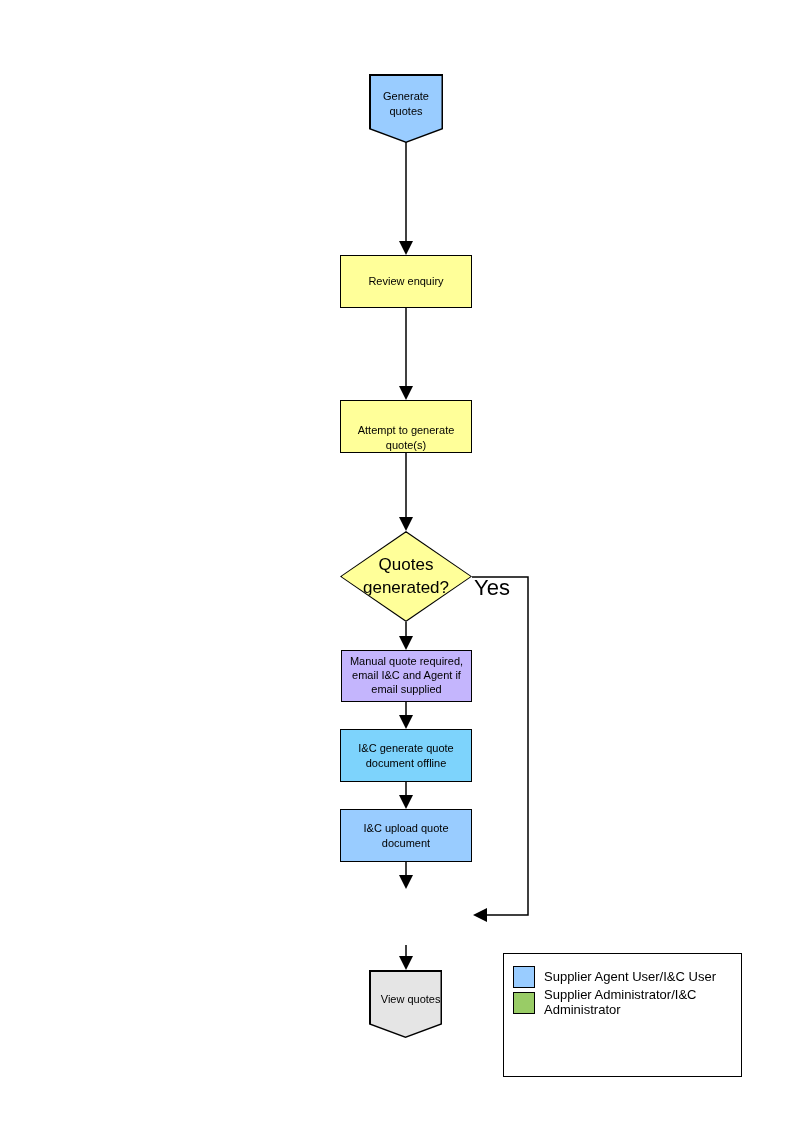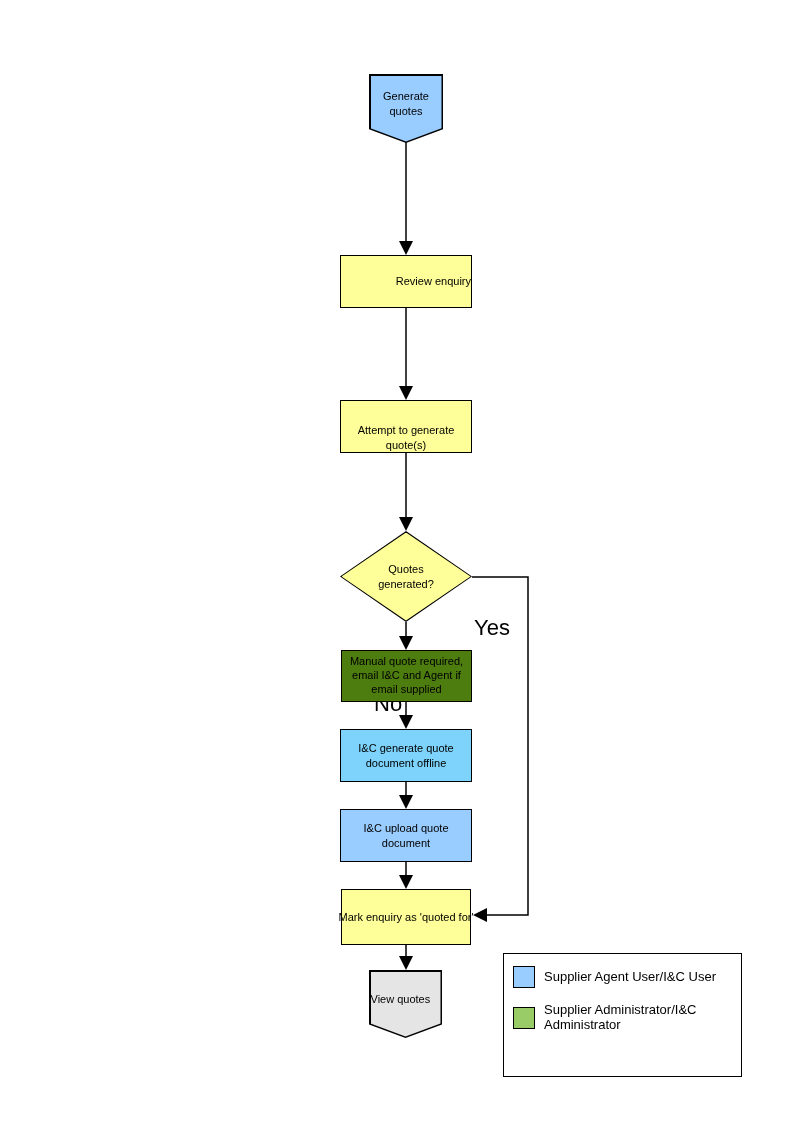--- a/index.html
+++ b/index.html
@@ -33,67 +33,65 @@
     position: absolute;
     background: #000;
     clip-path: polygon(0 0, 100% 0, 100% 80%, 50% 100%, 0 80%);
   }
   .pent-inner {
     position: absolute;
     inset: 1.5px;
     clip-path: polygon(0 0, 100% 0, 100% 80%, 50% 100%, 0 80%);
     display: flex;
     align-items: center;
-    justify-content: flex-start;
+    justify-content: flex-end;
     text-align: center;
     font-size: 11px;
     line-height: 1.3;
     padding-bottom: 10px;
   }
 
   
   .diamond-outer {
     position: absolute;
     background: #000;
     clip-path: polygon(50% 0, 100% 50%, 50% 100%, 0 50%);
   }
   .diamond-inner {
     position: absolute;
     inset: 1.5px;
     clip-path: polygon(50% 0, 100% 50%, 50% 100%, 0 50%);
     display: flex;
     align-items: center;
     justify-content: center;
     text-align: center;
-    font-size: 11px;
+    font-size: 17px;
     line-height: 1.3;
   }
   .diamond-inner .label { width: 88px; }
 
   .edge-label {
     position: absolute;
     font-size: 22px;
     line-height: 1.1;
     font-family: "Liberation Sans", sans-serif;
-    margin-top: 40px;
   }
 
   .legend {
     position: absolute;
     left: 503px;
     top: 953px;
     width: 239px;
     height: 124px;
     box-sizing: border-box;
     border: 1.5px solid #000;
     background: #fff;
     padding: 12px 8px 0 9px;
     display: flex;
     flex-direction: column;
-    gap: 15px;
   }
   .legend-item { display: flex; align-items: center; gap: 9px; }
   .legend-swatch {
     width: 20px; height: 20px;
     border: 1px solid #000;
     flex: 0 0 auto;
   }
   .legend-label { font-size: 13px; line-height: 1.15; }
 </style>
 </head>
@@ -139,52 +137,49 @@
       <polygon points="487,908 487,922 473,915" fill="#000" stroke="none"></polygon>
     </g>
   </svg>
 
   <div class="pent-outer" style="left:369px; top:74px; width:74px; height:69px">
     <div class="pent-inner" style="background-color: rgb(153, 204, 255);">
       <span class="label">Generate quotes</span>
     </div>
   </div>
 
-  <div class="node rect" style="left: 340px; top: 255px; width: 132px; height: 53px; background-color: rgb(255, 255, 153); justify-content: flex-end;">
+  <div class="node rect" style="left: 340px; top: 255px; width: 132px; height: 53px; background-color: rgb(255, 255, 153);">
     <span class="label">Review enquiry</span>
   </div>
 
   <div class="node rect" style="left: 340px; top: 400px; width: 132px; height: 53px; background-color: rgb(255, 255, 153); align-items: flex-end;">
     <span class="label" style="width:112px">Attempt to generate quote(s)</span>
   </div>
 
   <div class="diamond-outer" style="left:340px; top:531px; width:132px; height:91px">
     <div class="diamond-inner" style="background-color: rgb(255, 255, 153);">
       <span class="label">Quotes generated?</span>
     </div>
   </div>
 
   <div class="edge-label" style="left:474px; top:576px">Yes</div>
   <div class="edge-label" style="left:374px; top:652px">No</div>
 
-  <div class="node rect" style="left: 341px; top: 650px; width: 131px; height: 52px; background-color: #4d7c0f;">
+  <div class="node rect" style="left: 341px; top: 650px; width: 131px; height: 52px; background-color: #c4b5fd;">
     <span class="label" style="width:126px; line-height:1.25">Manual quote required, email I&amp;C and Agent if email supplied</span>
   </div>
 
   <div class="node rect" style="left: 340px; top: 729px; width: 132px; height: 53px; background-color: #7dd3fc;">
     <span class="label" style="width:112px">I&amp;C generate quote document offline</span>
   </div>
 
   <div class="node rect" style="left: 340px; top: 809px; width: 132px; height: 53px; background-color: rgb(153, 204, 255);">
     <span class="label" style="width:100px">I&amp;C upload quote document</span>
   </div>
 
-  <div class="node rect" style="left: 341px; top: 889px; width: 130px; height: 56px; background-color: rgb(255, 255, 153);">
-    <span class="label nowrap">Mark enquiry as 'quoted for'</span>
-  </div>
 
   <div class="pent-outer" style="left:369px; top:970px; width:73px; height:68px">
     <div class="pent-inner" style="background-color: #e5e5e5;">
       <span class="label nowrap">View quotes</span>
     </div>
   </div>
 
   <div class="legend">
     <div class="legend-item">
       <div class="legend-swatch" style="background-color: rgb(153, 204, 255);"></div>

